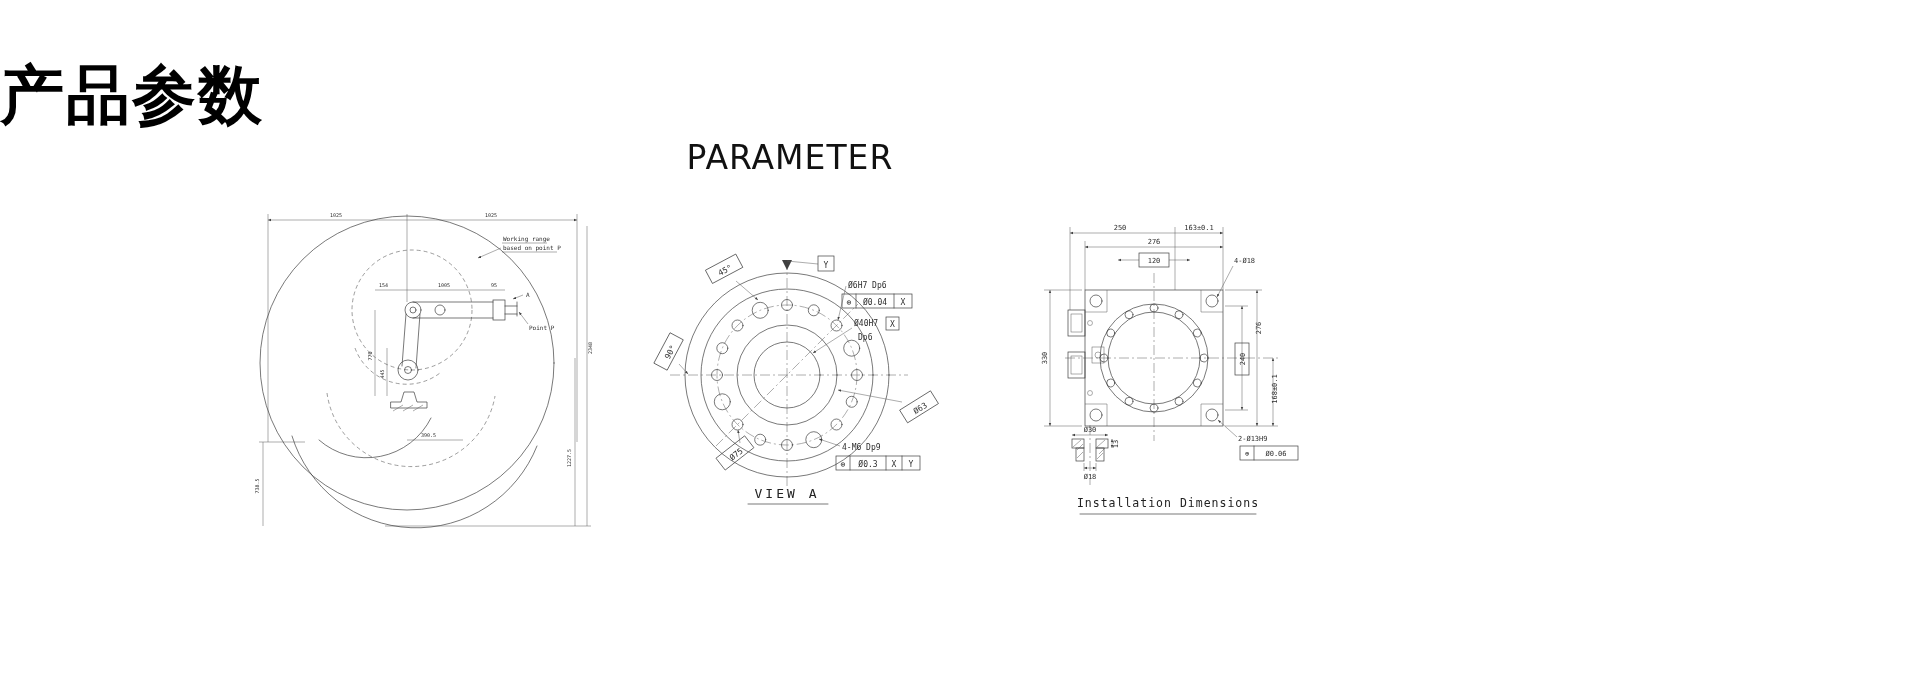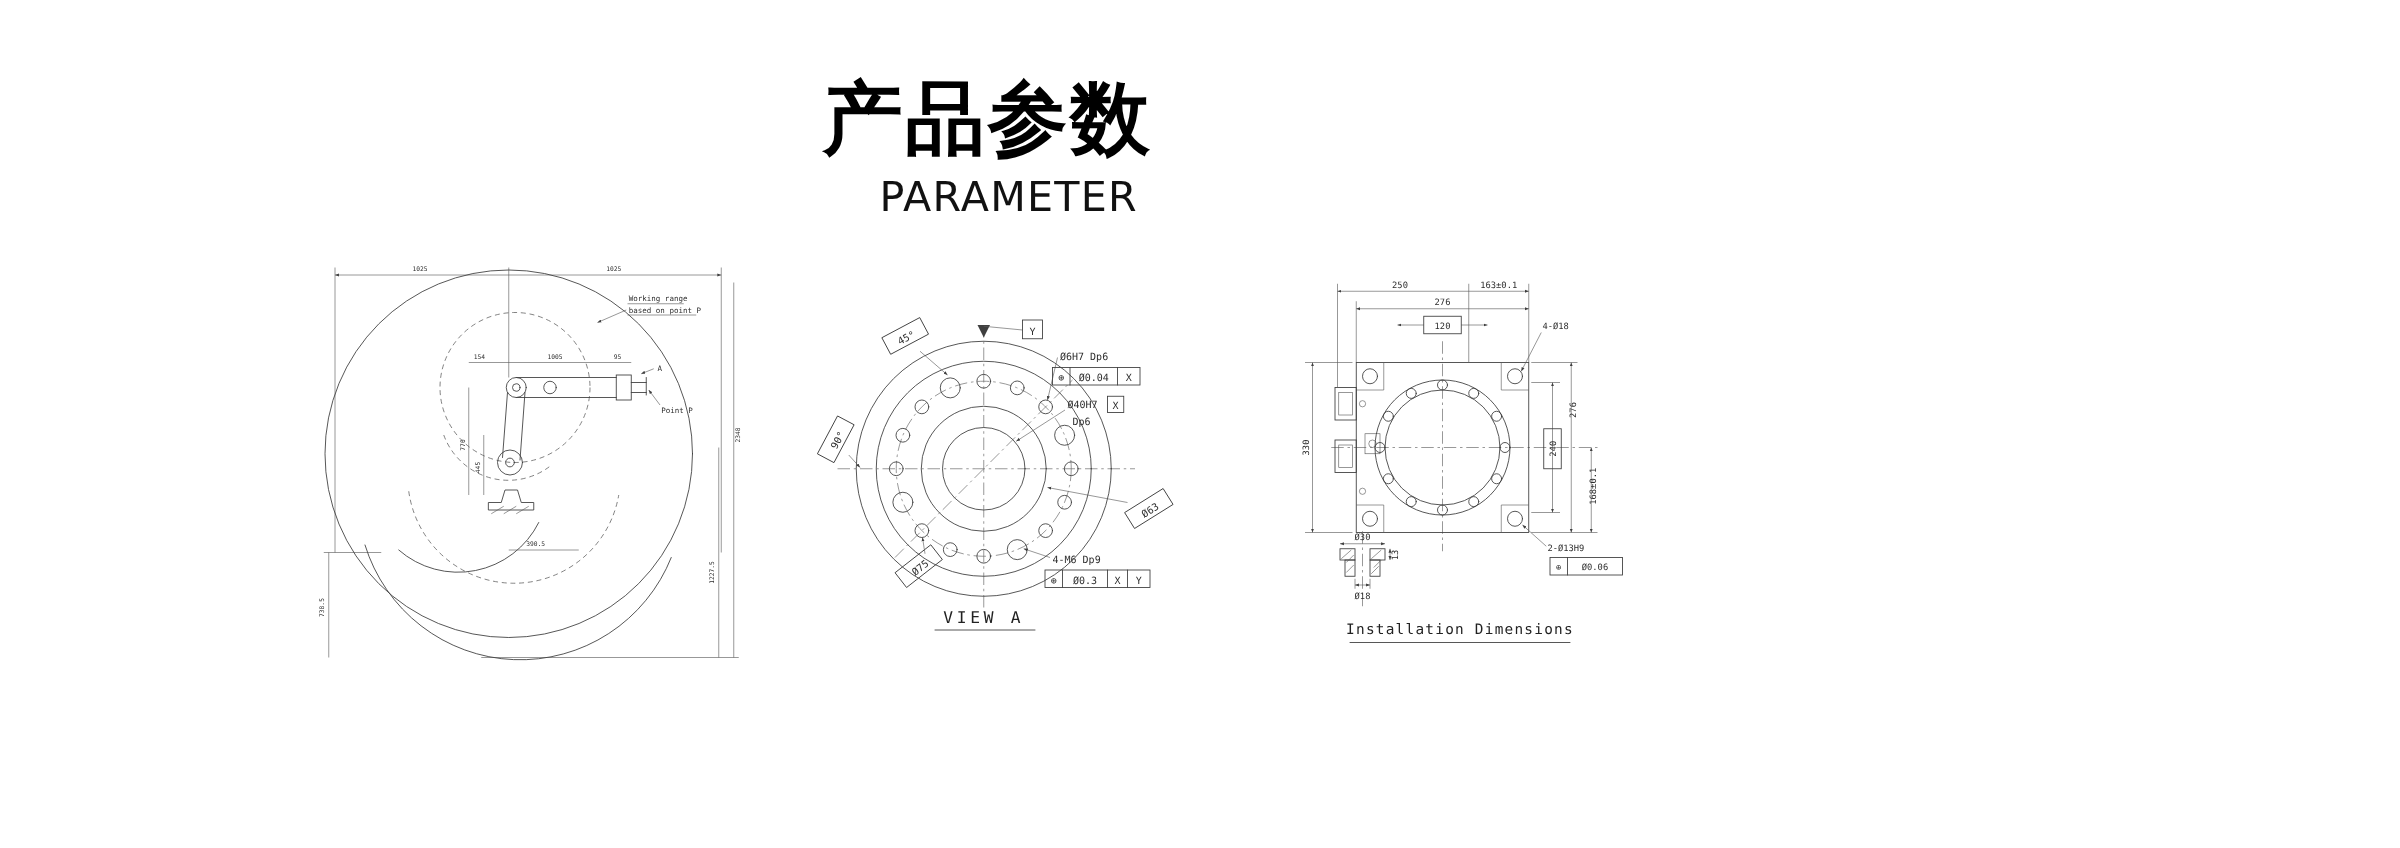--- a/index.html
+++ b/index.html
@@ -1,20 +1,20 @@
 <!DOCTYPE html>
 <html><head>
 <meta charset="utf-8">
 <style>
   html,body{margin:0;padding:0;background:#fff;}
   .page{position:relative;width:1920px;height:678px;background:#ffffff;overflow:hidden;
         font-family:"DejaVu Sans","Liberation Sans",sans-serif;}
-  .title{position:absolute;left:0;top:52px;width:1580px;text-align:center;
+  .title{position:absolute;left:0;top:52px;width:1580px;
          font-size:64px;font-weight:900;color:#000;letter-spacing:2px;}
-  .subtitle{position:absolute;left:17px;top:138px;width:1580px;text-align:center;
+  .subtitle{position:absolute;left:0;top:138px;width:1580px;text-align:center;
             font-size:33px;font-weight:400;color:#111;letter-spacing:1px;}
   .drawing{position:absolute;}
   #svg-wr{left:235px;top:198px;}
   #svg-va{left:630px;top:240px;}
   #svg-inst{left:1020px;top:213px;}
   .ln{stroke:#3f3f3f;stroke-width:0.7;fill:none;stroke-linecap:round;}
   .thin{stroke:#5a5a5a;stroke-width:0.5;fill:none;}
   .dash{stroke:#5a5a5a;stroke-width:0.6;fill:none;stroke-dasharray:4 3;}
   .cl{stroke:#6a6a6a;stroke-width:0.55;fill:none;stroke-dasharray:10 3 2 3;}
   .solid{fill:#3f3f3f;stroke:none;}

